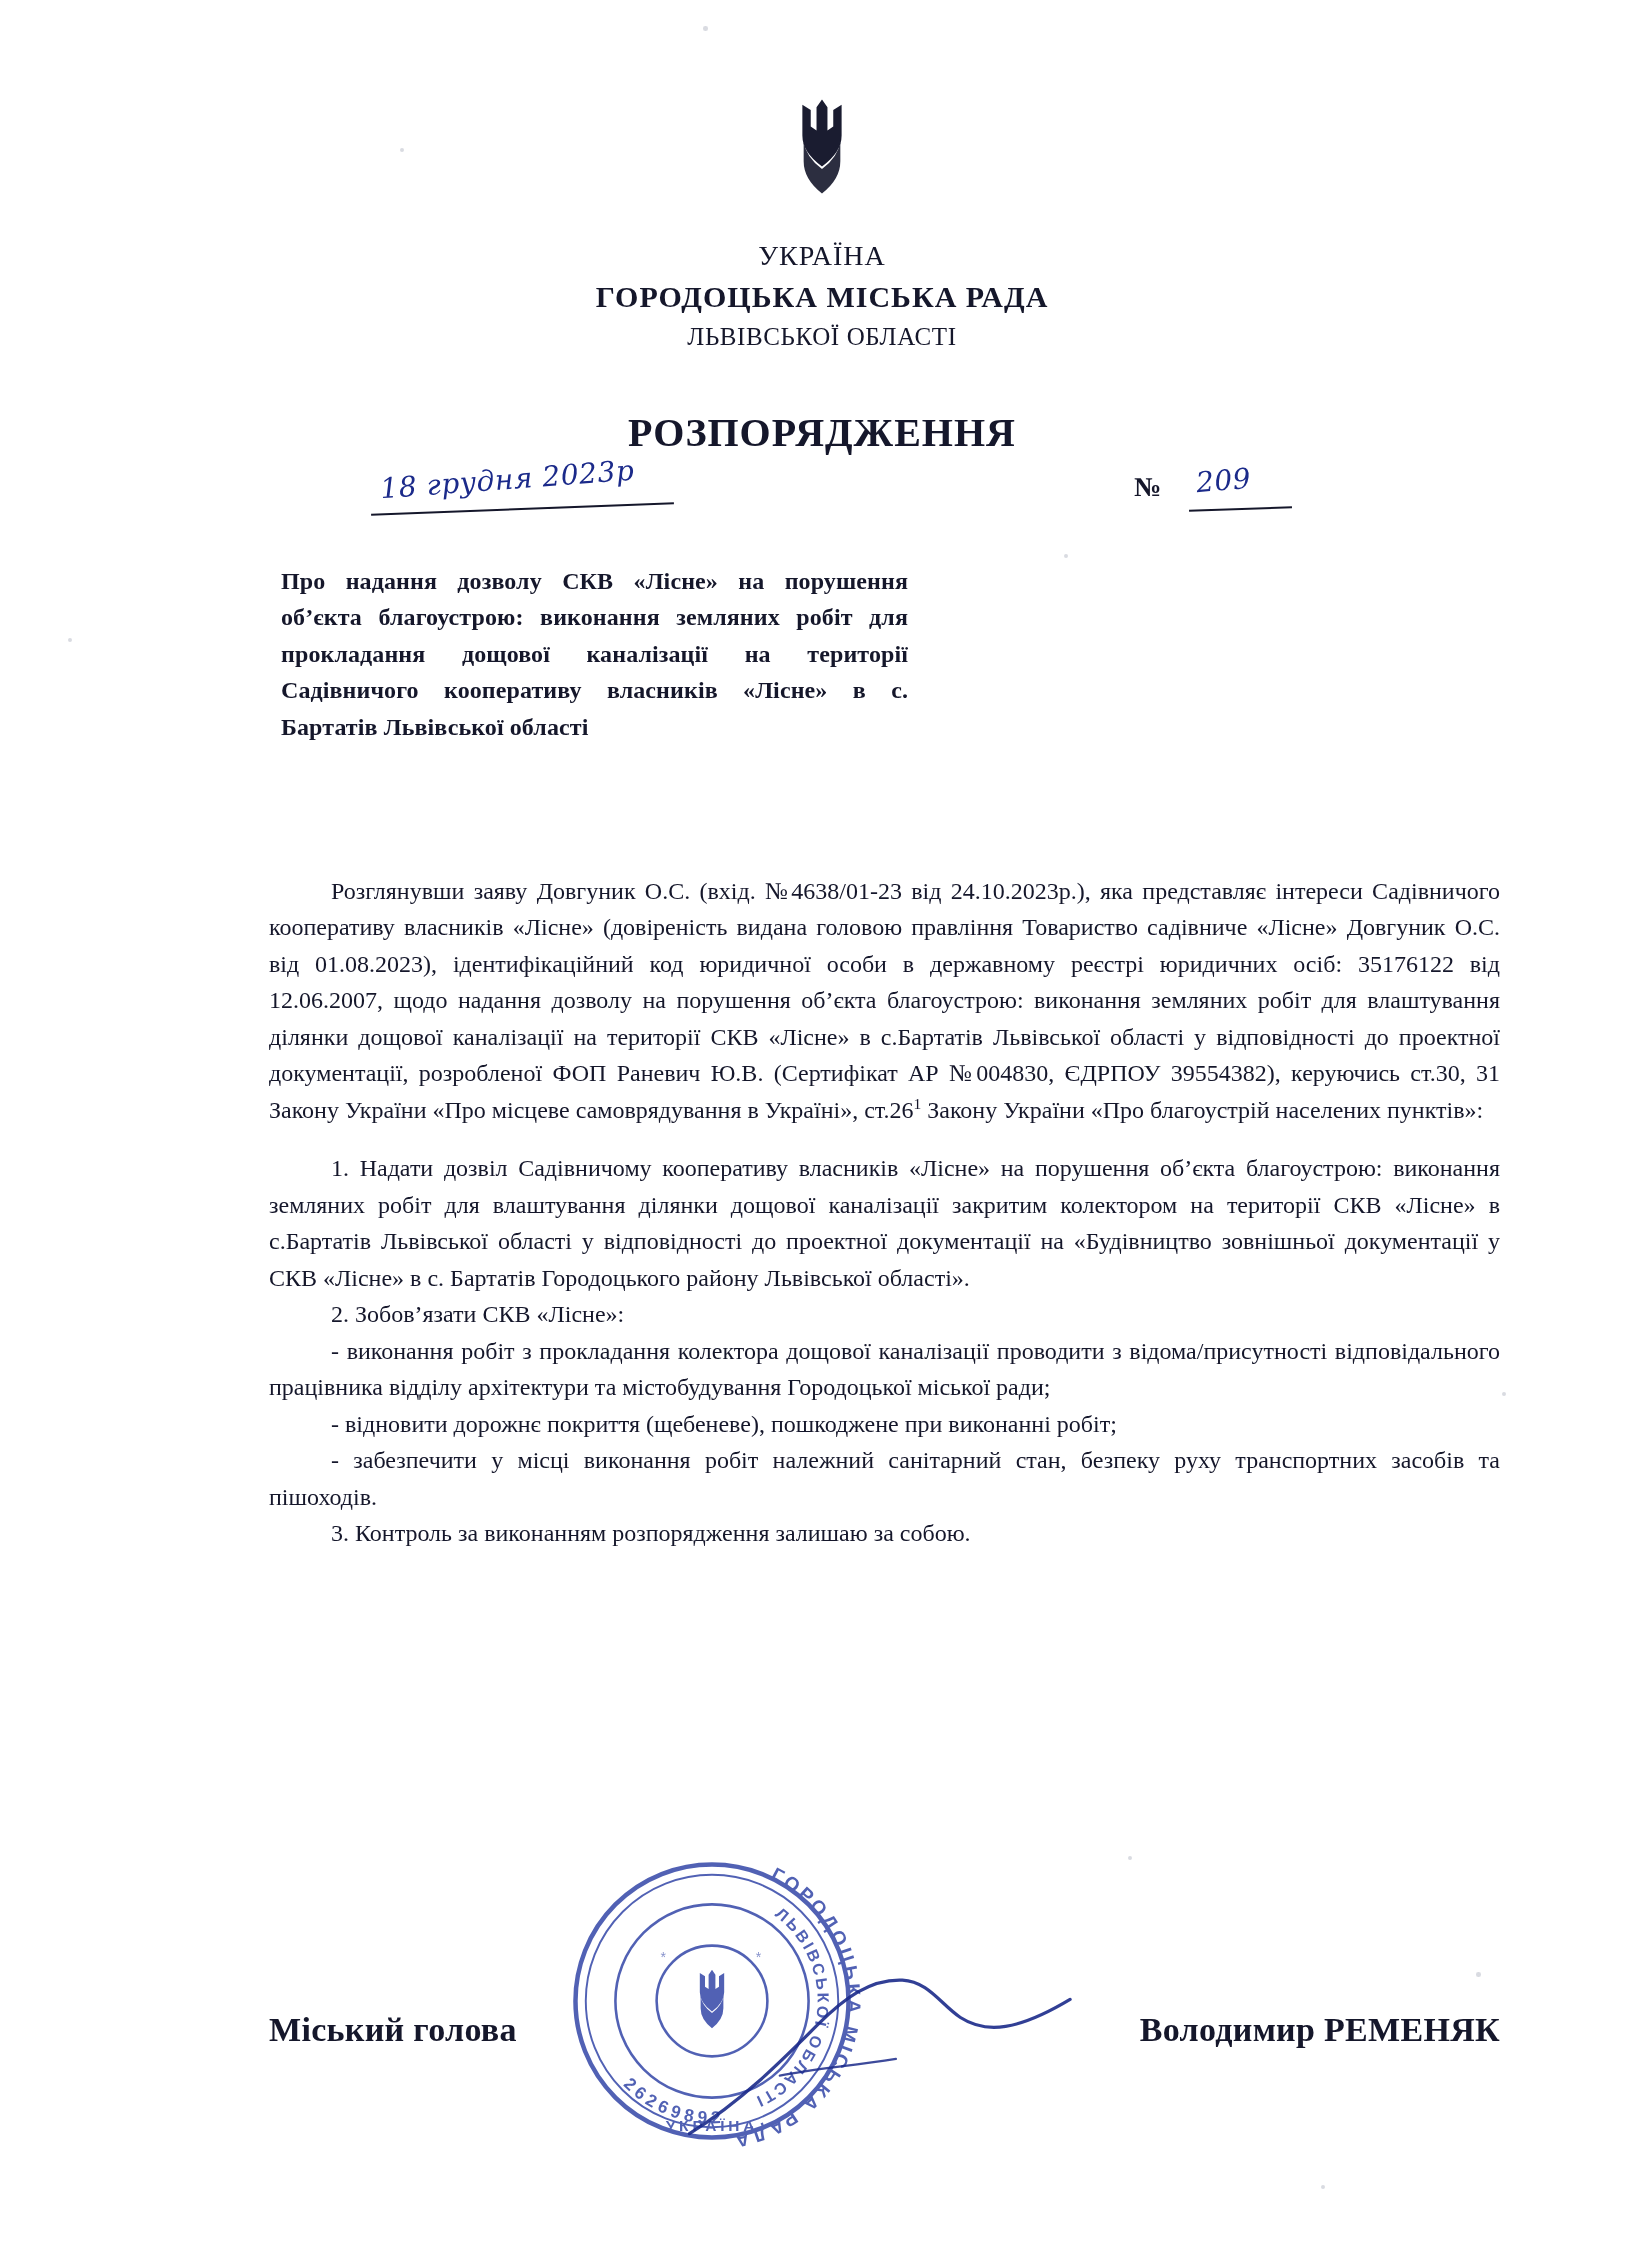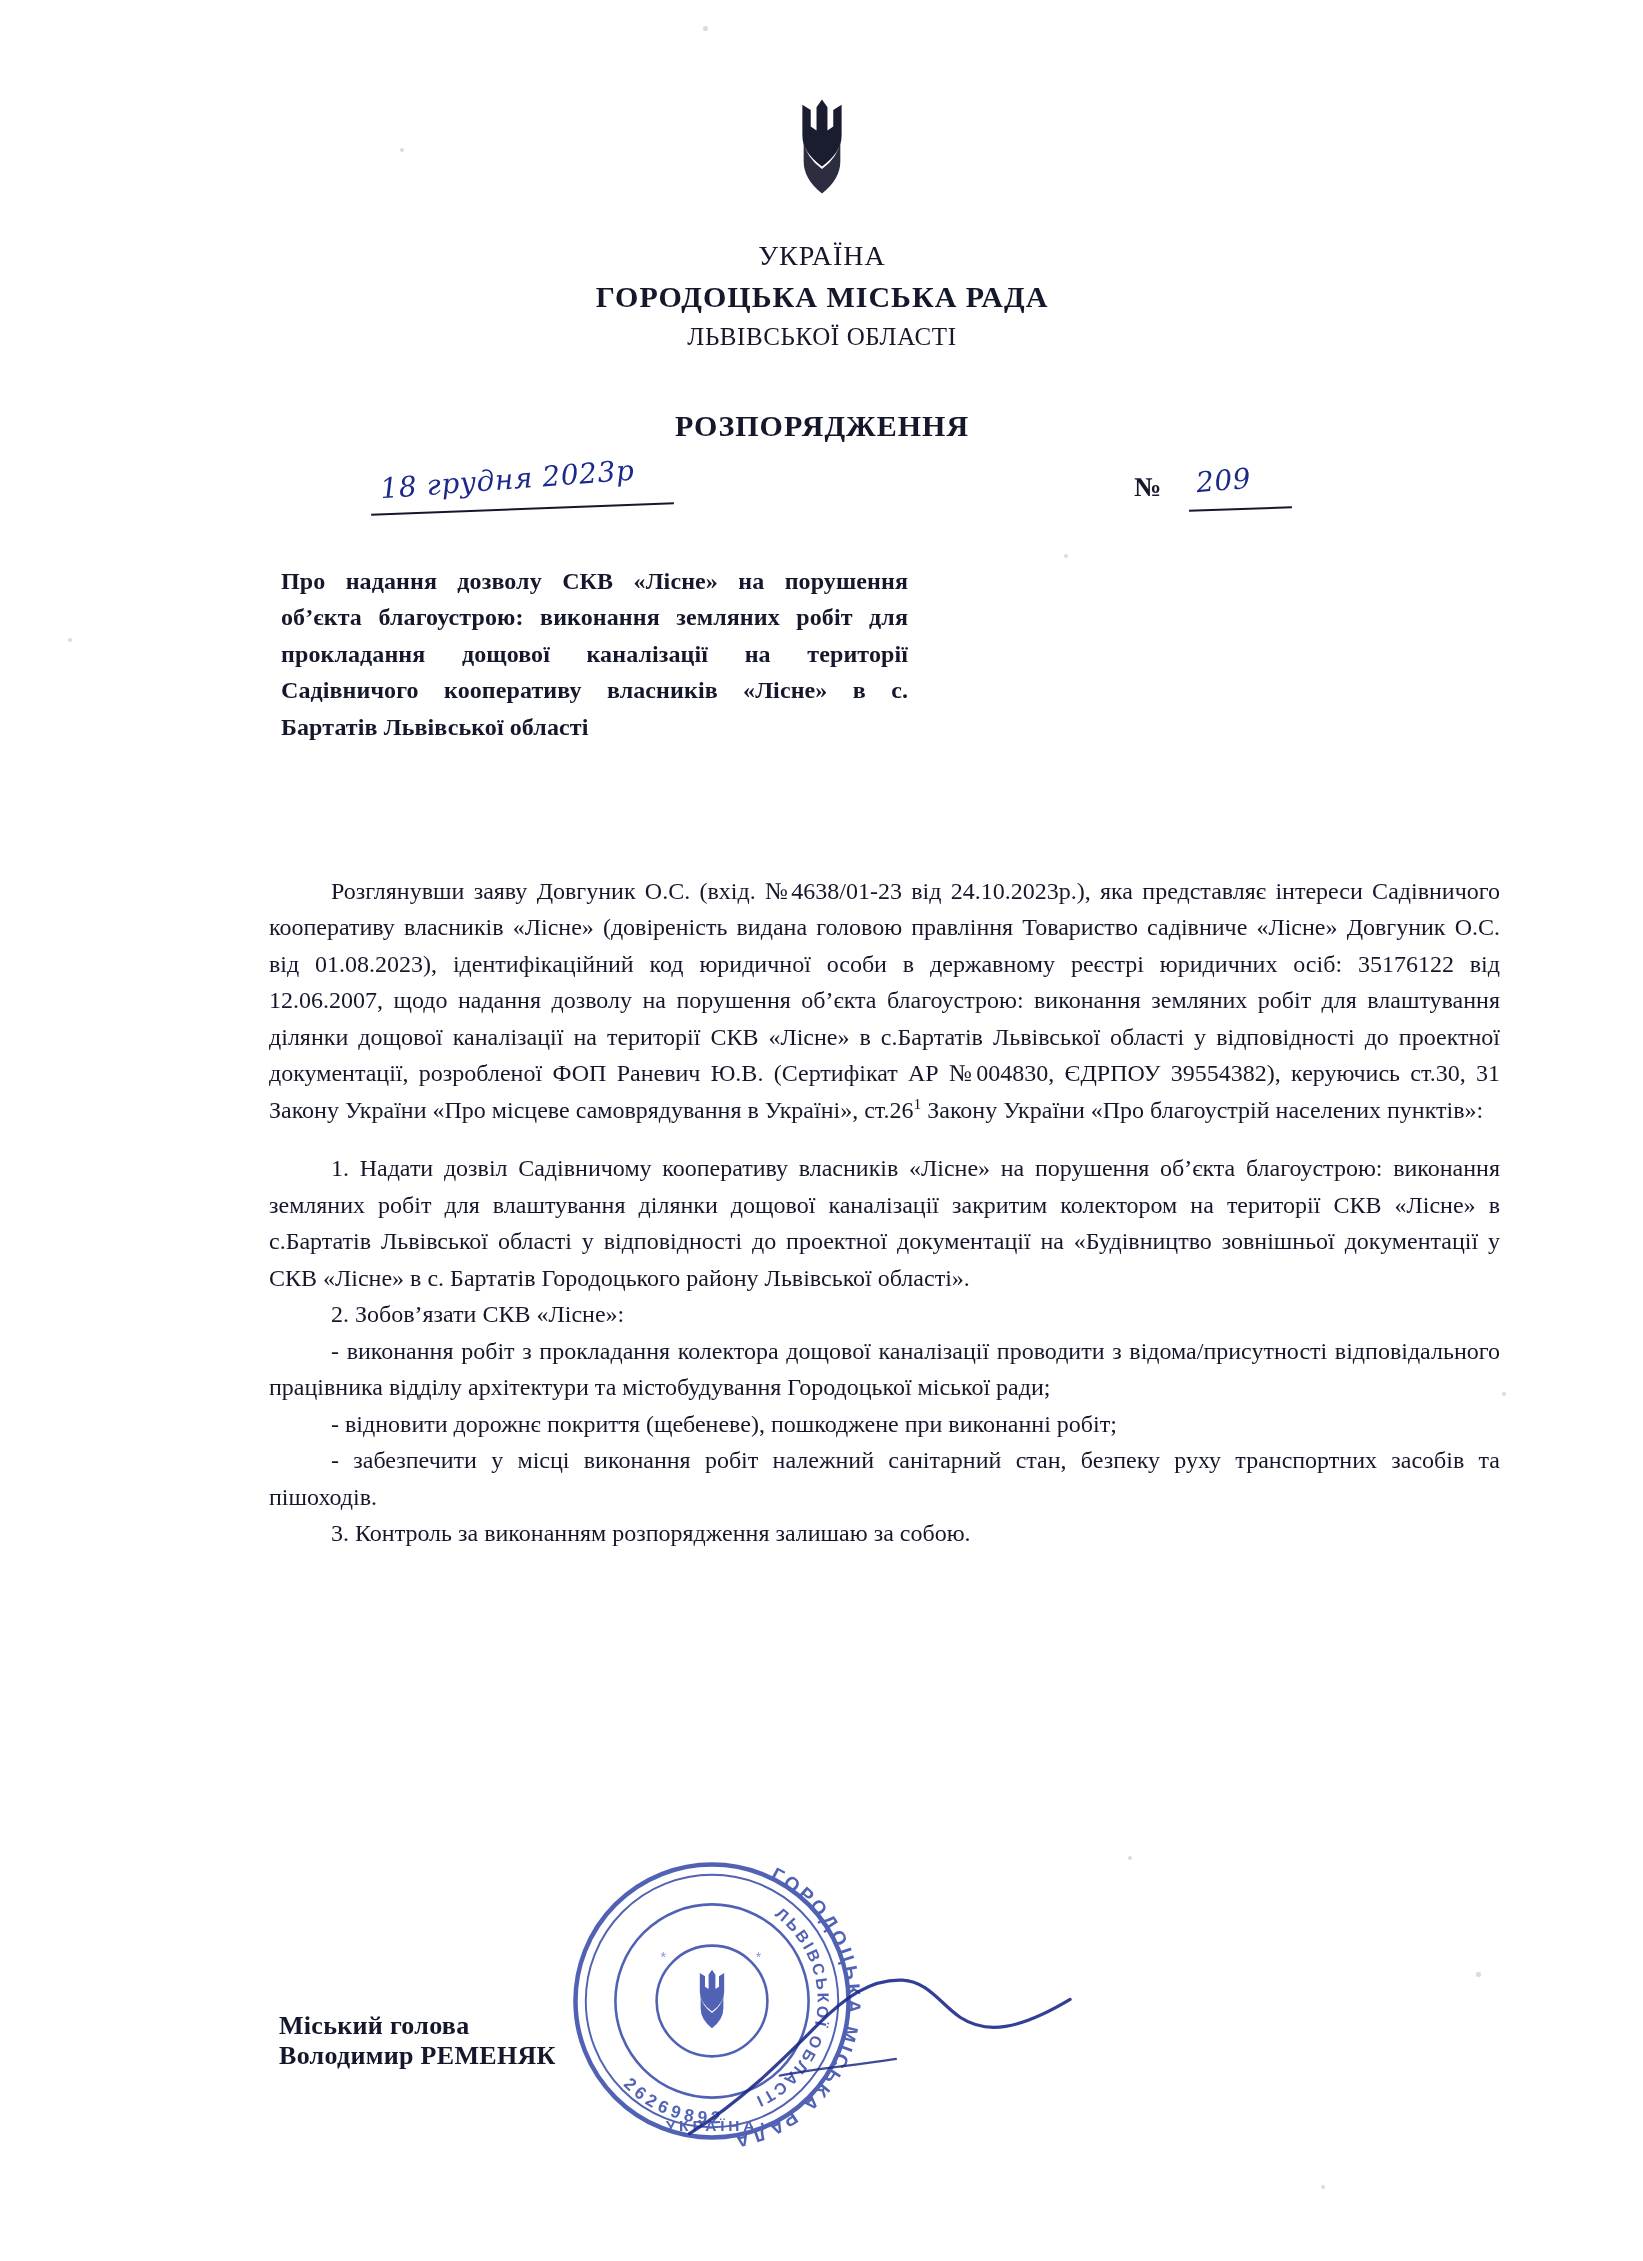--- a/index.html
+++ b/index.html
@@ -60,21 +60,21 @@
     letter-spacing: 0.6px;
     margin-top: 4.5px;
   }
 
   .doc-type {
     position: absolute;
     top: 409px;
     left: 0;
     width: 100%;
     text-align: center;
-    font-size: 30px;
+    font-size: 40px;
     font-weight: bold;
     letter-spacing: 1px;
   }
 
   
   .date-row {
     position: absolute;
     top: 458px;
     left: 0;
     width: 100%;
@@ -167,27 +167,26 @@
   }
   .body-text sup {
     font-size: 15.5px;
     vertical-align: super;
   }
 
   
   .sign-row {
     position: absolute;
     top: 2011px;
-    left: 279px;
+    left: 269px;
     width: 1231px;
     display: flex;
     justify-content: space-between;
-    font-size: 26px;
-    font-weight: bold;
-    flex-direction: column;
+    font-size: 34px;
+    font-weight: bold;
   }
   .sign-left { letter-spacing: 0.3px; }
   .sign-right { letter-spacing: 0.3px; }
 
   
   .seal {
     position: absolute;
     left: 551px;
     top: 1840px;
     width: 322px;

